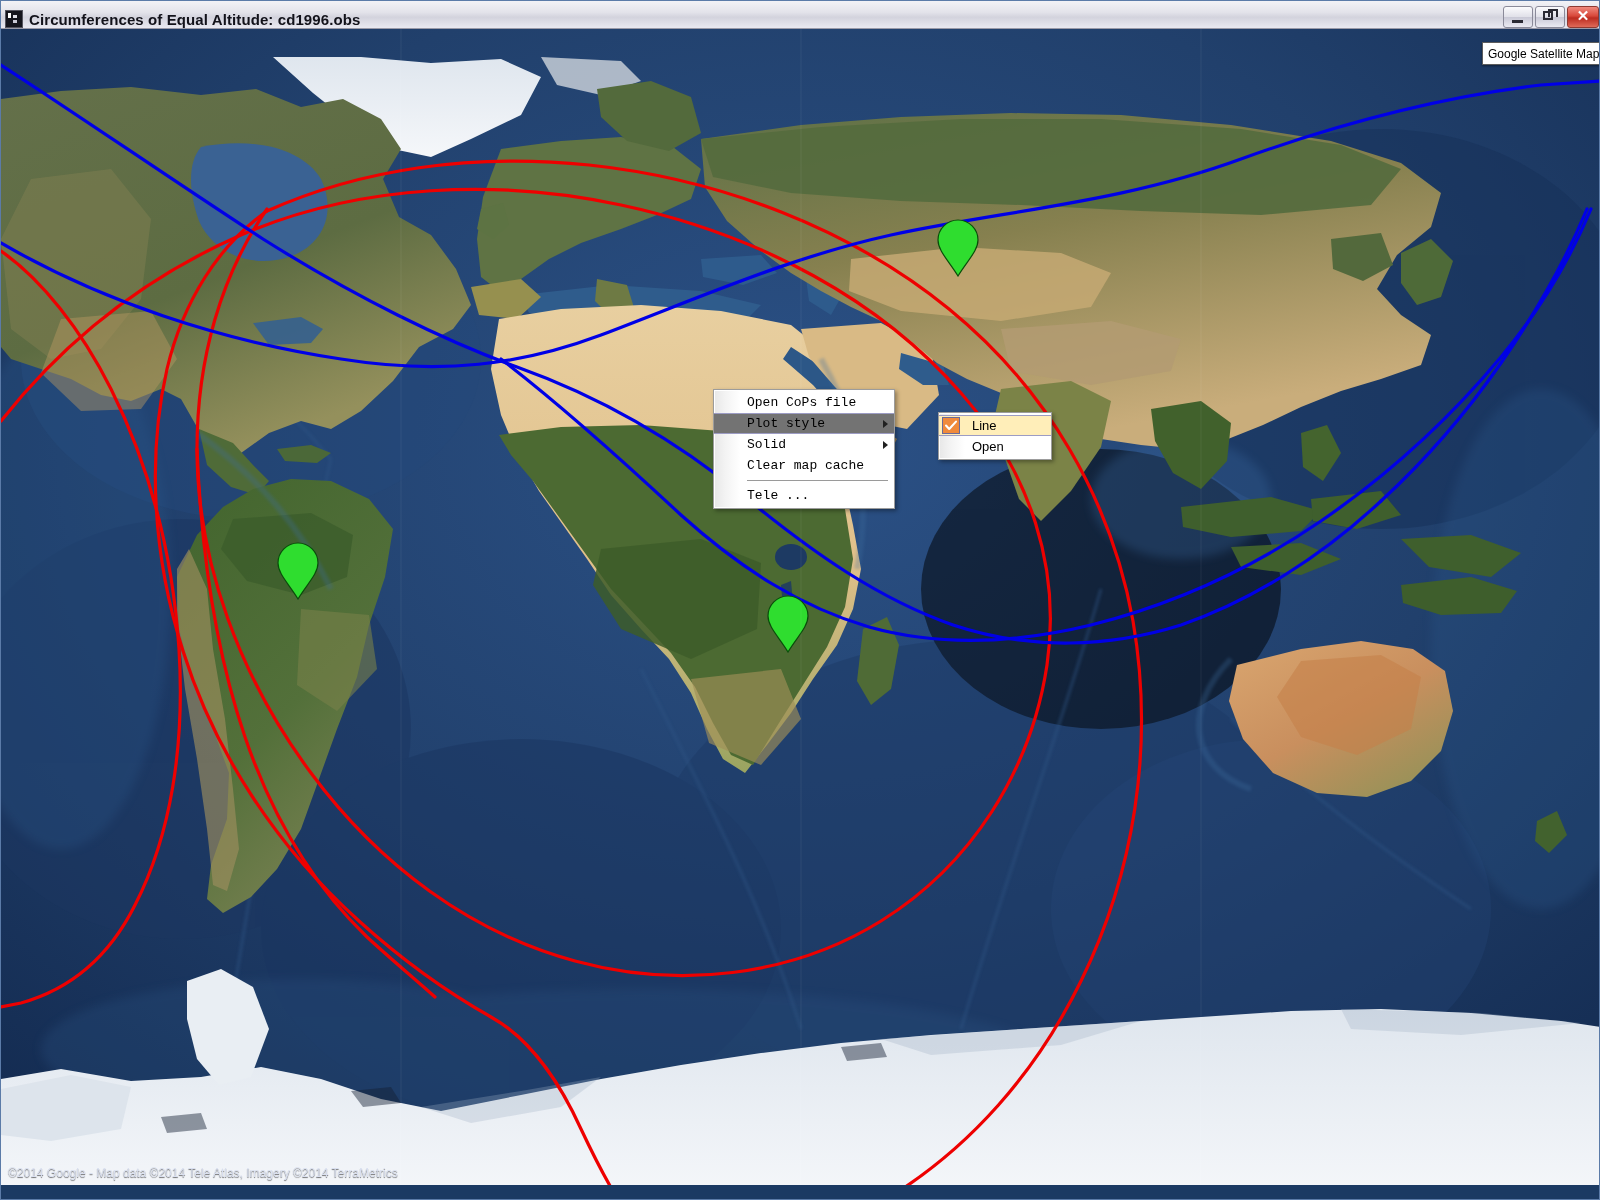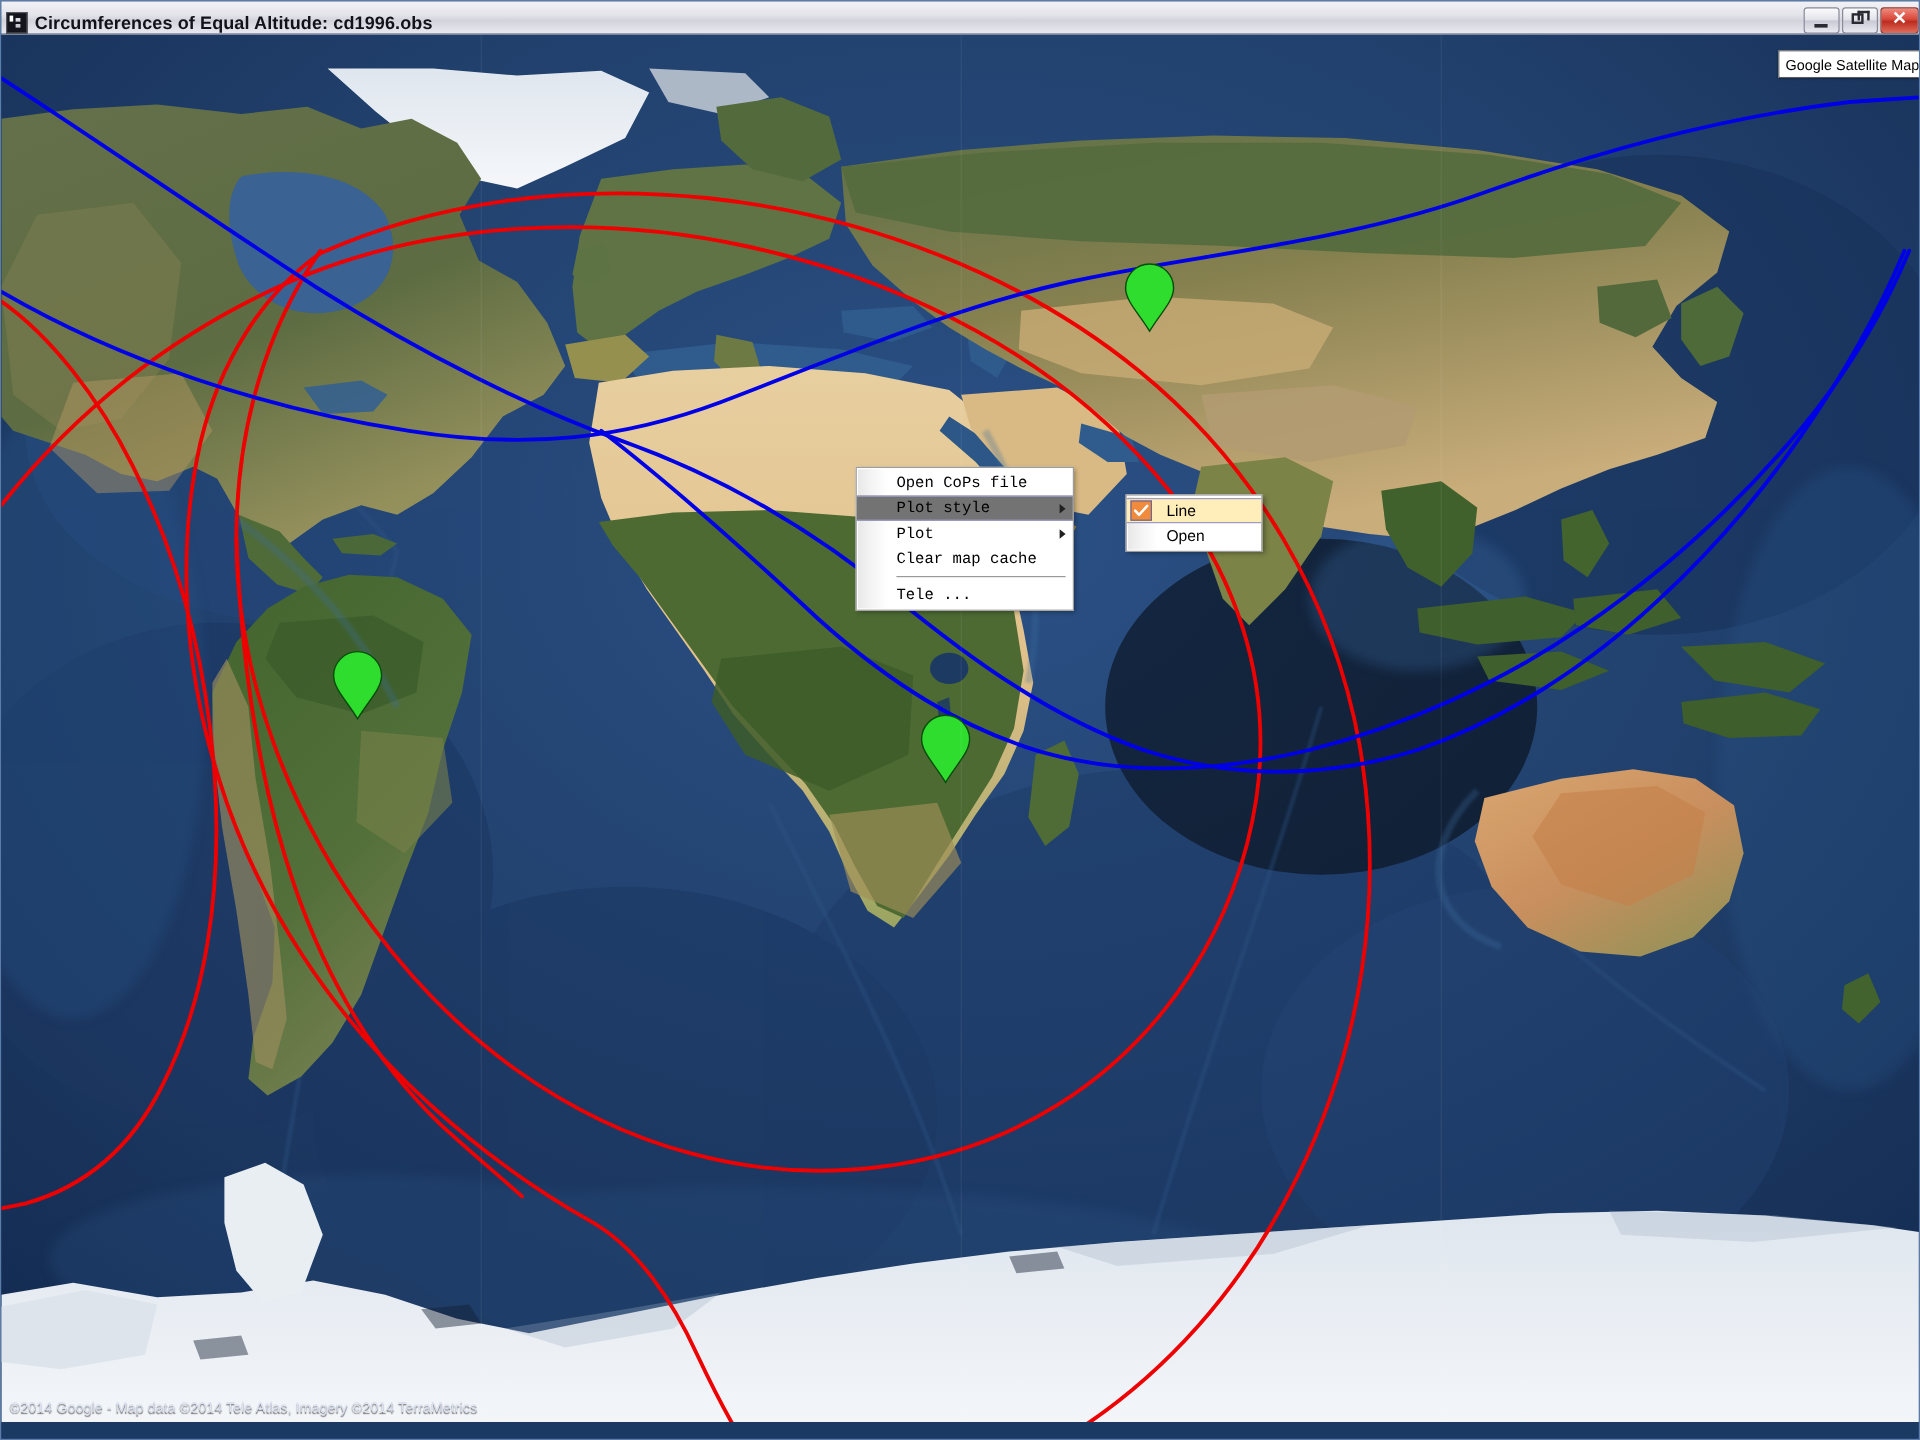--- a/index.html
+++ b/index.html
@@ -595,21 +595,21 @@
     <div class="menu-item">
       <span>Open CoPs file</span>
     </div>
 
     <div class="menu-item highlight">
       <span>Plot style</span>
       <span class="sub-arrow"></span>
     </div>
 
     <div class="menu-item">
-      <span>Plot</span>
+      <span>Solid</span>
       <span class="sub-arrow"></span>
     </div>
 
     <div class="menu-item">
       <span>Clear map cache</span>
     </div>
 
     <div class="menu-sep"></div>
 
     <div class="menu-item">

